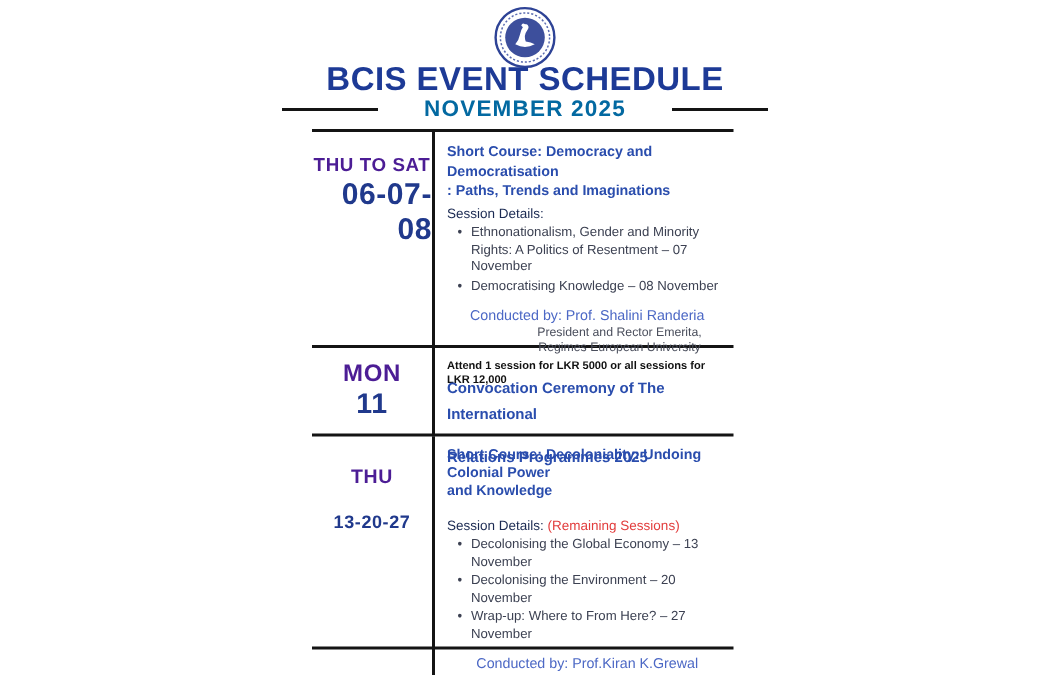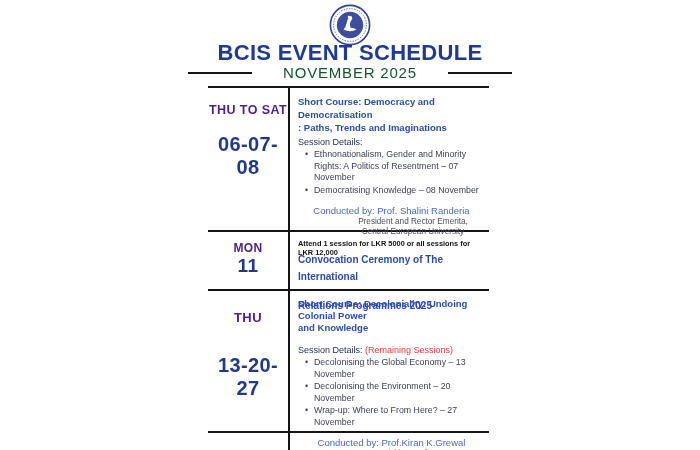--- a/index.html
+++ b/index.html
@@ -7,39 +7,39 @@
               font-family:"Liberation Sans","DejaVu Sans",sans-serif; }
   #poster { position:relative; width:700px; height:450px; background:#fff; }
 
   
   #logo { position:absolute; left:329px; top:4px; width:42px; height:42px; }
   #title { position:absolute; left:0; top:40px; width:700px; text-align:center;
            font-size:22px; font-weight:700; letter-spacing:0.3px; color:#1d3a96; }
   #month-banner { position:absolute; left:0; top:64px; width:700px;
                   display:flex; align-items:center; justify-content:center; }
   .month-dash { width:64px; height:2px; background:#141414; }
-  #month-label { font-size:15px; font-weight:400; letter-spacing:0.8px; color:#14532d;
+  #month-label { font-size:15px; font-weight:700; letter-spacing:0.8px; color:#0369a1;
                  margin:0 31px; }
 
   
   #schedule-table { position:absolute; left:208px; top:86px; width:281px; height:347px;
                     border-top:2px solid #141414; border-bottom:2px solid #141414;
                     display:grid; grid-template-columns:82px 1fr;
                     grid-template-rows:144px 59px 1fr; }
   .date-cell { border-right:2px solid #141414; text-align:center; }
   .sep { border-bottom:2px solid #141414; }
 
   .day   { font-weight:800; color:#4c1d95; letter-spacing:0.4px; }
   .dates { font-weight:800; color:#20398c; letter-spacing:0.4px; }
   #row1-date .day   { font-size:12.5px; margin-top:15px; }
-  #row1-date .dates { font-size:20px;  margin-top:16px; }
-  #row2-date .day   { font-size:12px;  margin-top:9px; }
+  #row1-date .dates { font-size:20px;  margin-top:2px;text-align:right; }
+  #row2-date .day   { font-size:16px;  margin-top:9px; }
   #row2-date .dates { font-size:19px;  margin-top:0px; }
   #row3-date .day   { font-size:13px;  margin-top:19px; }
-  #row3-date .dates { font-size:20px;  margin-top:29px; }
+  #row3-date .dates { font-size:12px;  margin-top:16px; }
 
   .detail-cell { padding:7px 4px 0 8px; }
   .course-title { font-size:9.5px; font-weight:bold; color:#2a4dad; line-height:13px; }
   .session-line { font-size:9px; font-weight:normal; color:#1b2a52; margin-top:3px; }
   .session-note { color:#e23d3d; }
   ul.bullets { list-style:none; margin:2px 0 0 7px; font-size:8.8px; color:#3c4152;
                line-height:11.5px; }
   ul.bullets li { position:relative; padding-left:9px; margin-top:1px; }
   ul.bullets li::before { content:"\2022"; position:absolute; left:0; top:0; }
   .conducted { font-size:9.5px; color:#4c68c5; margin-top:9px;text-align:center; }
@@ -87,21 +87,21 @@
       <div class="course-title">Short Course: Democracy and Democratisation</div>
       <div class="course-title">: Paths, Trends and Imaginations</div>
       <div class="session-line">Session Details:</div>
       <ul class="bullets">
         <li>Ethnonationalism, Gender and Minority Rights: A Politics of Resentment  – 07 November</li>
         <li>Democratising Knowledge – 08 November</li>
       </ul>
       <div class="conducted">Conducted by: Prof. Shalini Randeria</div>
       <div class="affiliation">
         <div>President and Rector Emerita,</div>
-        <div>Central European University</div>
+        <div>Regimes European University</div>
       </div>
       <div class="price">Attend 1 session for LKR 5000 or all sessions for LKR 12,000</div>
     </div>
 
     <div id="row2-date" class="date-cell sep">
       <div class="day">MON</div>
       <div class="dates">11</div>
     </div>
     <div id="row2-detail" class="detail-cell sep">
       <div class="course-title">Convocation Ceremony of The International</div>

